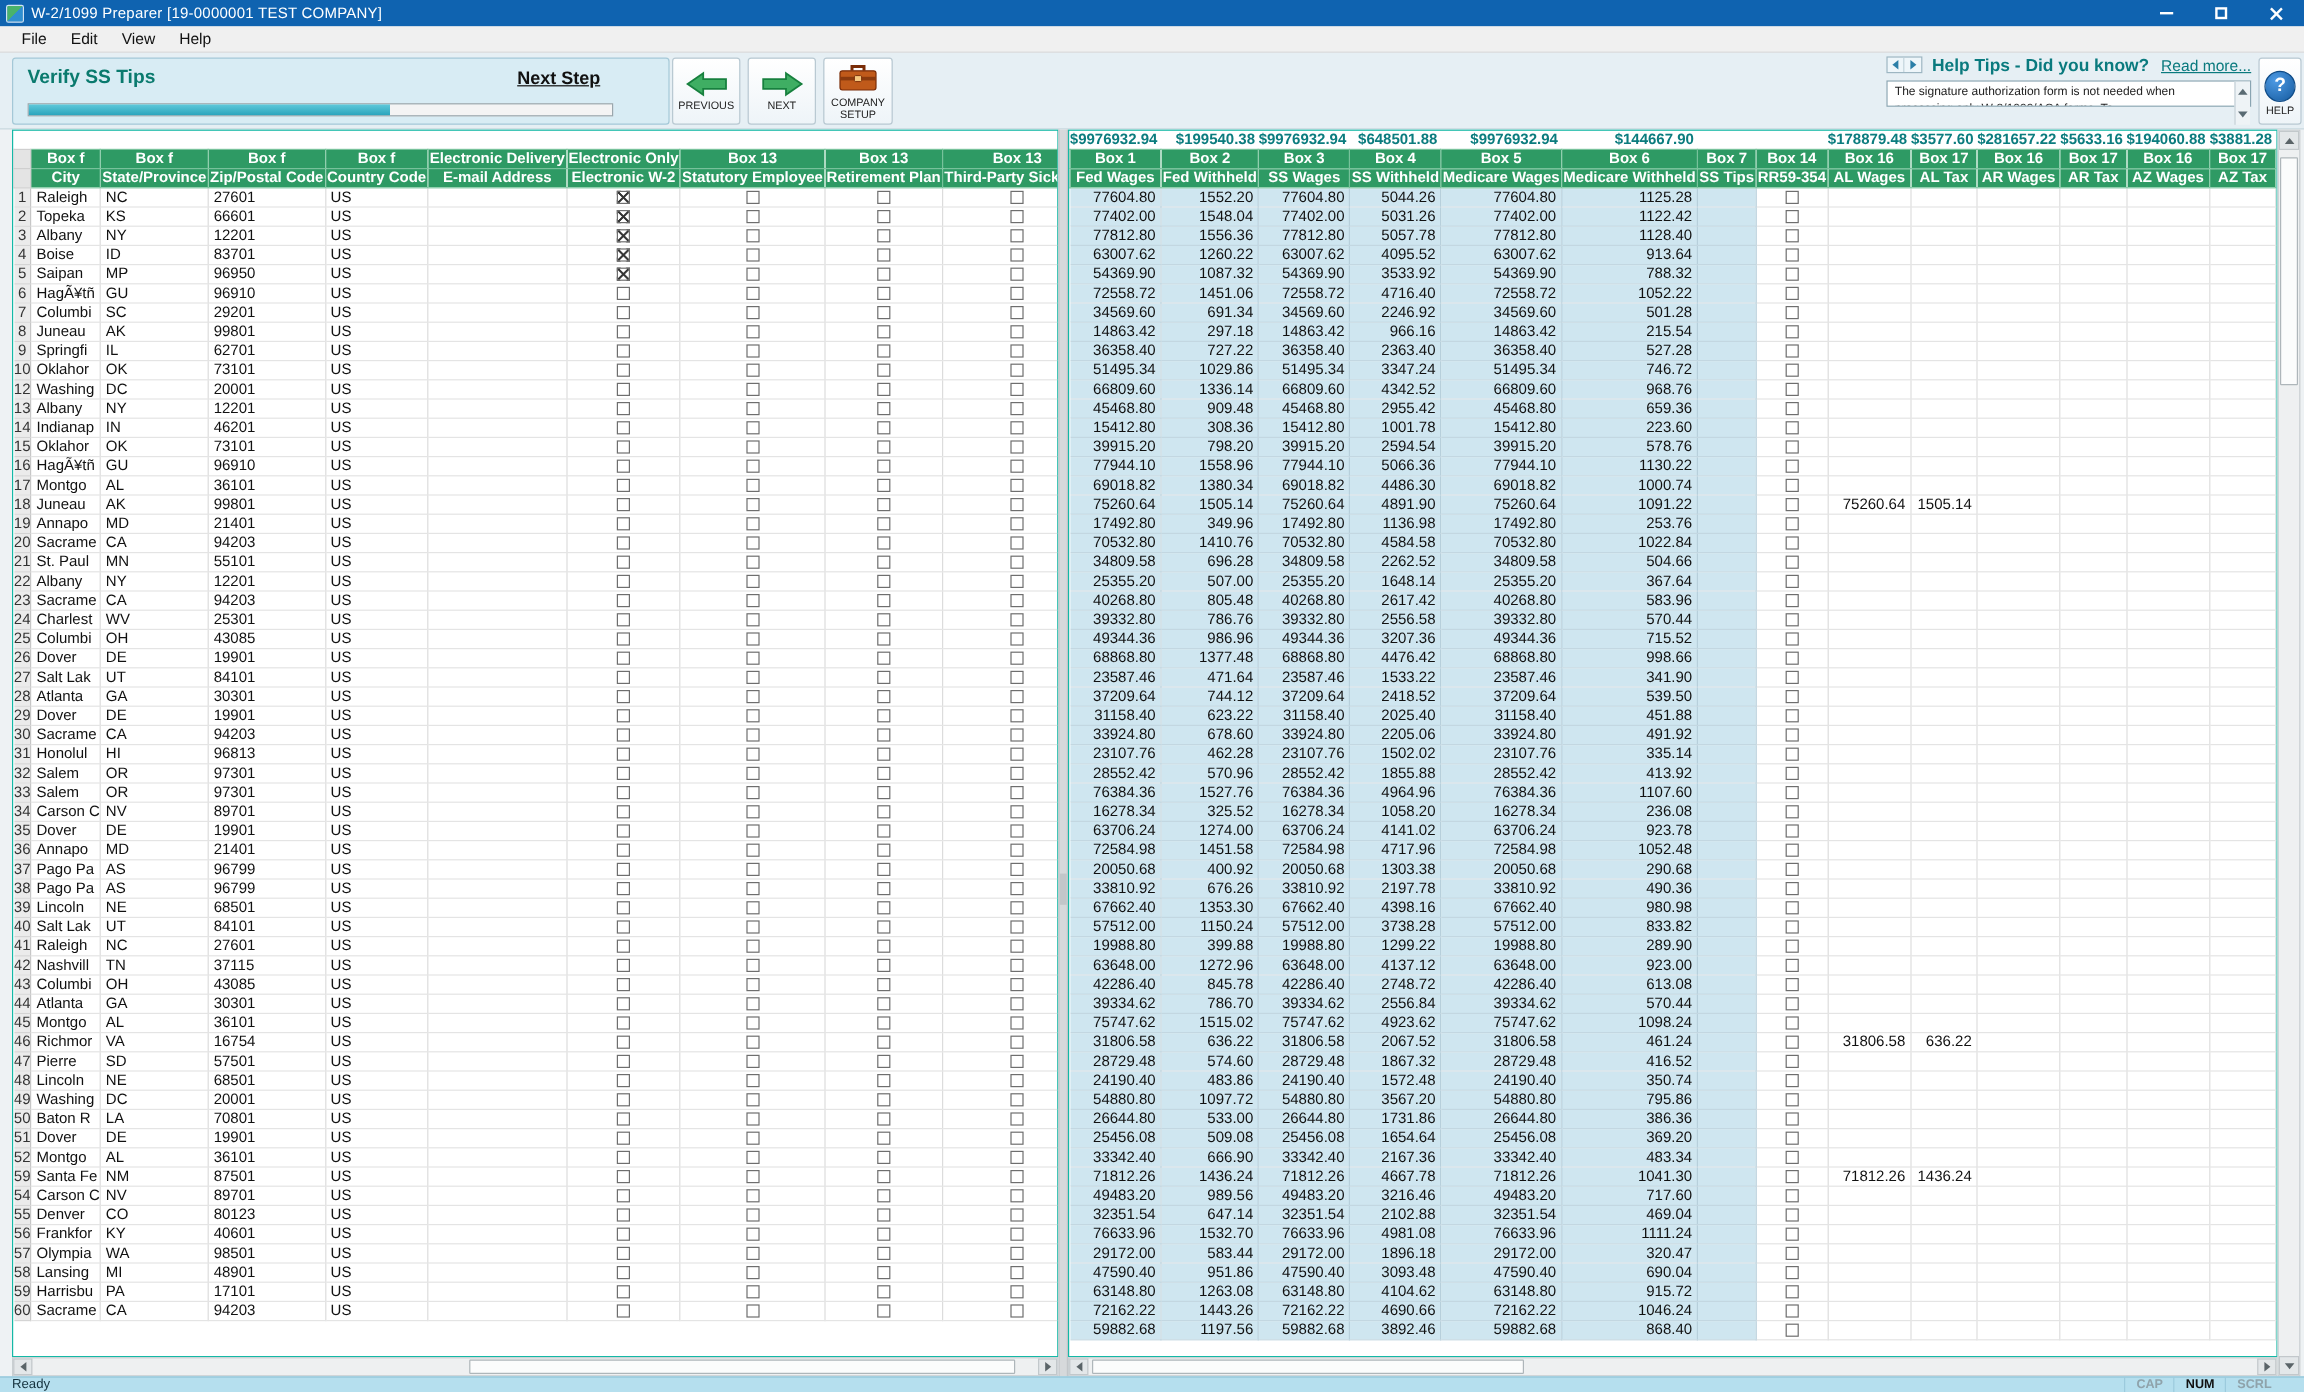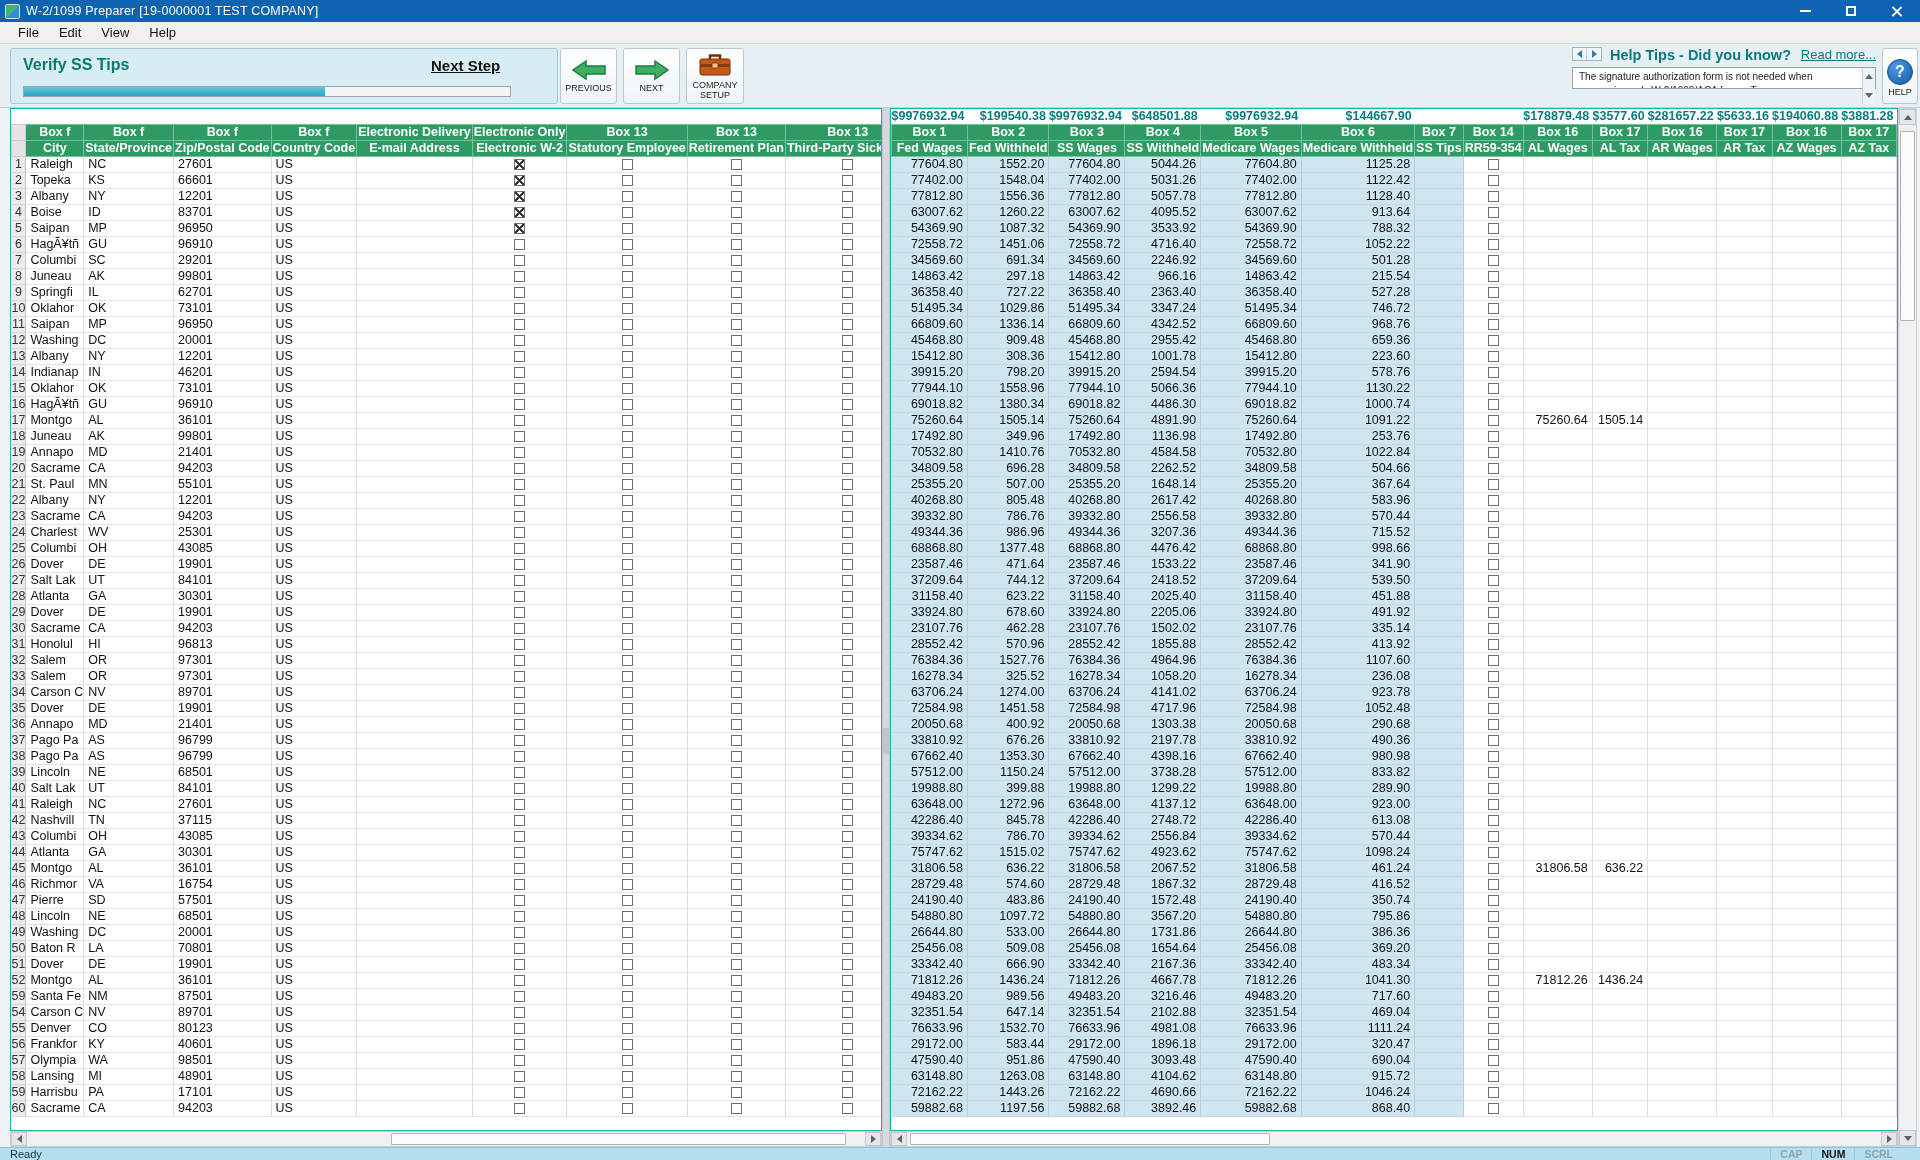--- a/index.html
+++ b/index.html
@@ -333,32 +333,20 @@
               <td class="ltext">OK</td>
               <td class="ltext">73101</td>
               <td class="ltext">US</td>
               <td class="ltext"></td>
               <td class="ccell"><span class="cb"></span></td>
               <td class="ccell"><span class="cb"></span></td>
               <td class="ccell"><span class="cb"></span></td>
               <td class="ccell"><span class="cb"></span></td>
             </tr>
             <tr>
-              <td class="rnum">11</td>
-              <td class="ltext">Saipan</td>
-              <td class="ltext">MP</td>
-              <td class="ltext">96950</td>
-              <td class="ltext">US</td>
-              <td class="ltext"></td>
-              <td class="ccell"><span class="cb"></span></td>
-              <td class="ccell"><span class="cb"></span></td>
-              <td class="ccell"><span class="cb"></span></td>
-              <td class="ccell"><span class="cb"></span></td>
-            </tr>
-            <tr>
               <td class="rnum">12</td>
               <td class="ltext">Washing</td>
               <td class="ltext">DC</td>
               <td class="ltext">20001</td>
               <td class="ltext">US</td>
               <td class="ltext"></td>
               <td class="ccell"><span class="cb"></span></td>
               <td class="ccell"><span class="cb"></span></td>
               <td class="ccell"><span class="cb"></span></td>
               <td class="ccell"><span class="cb"></span></td>

